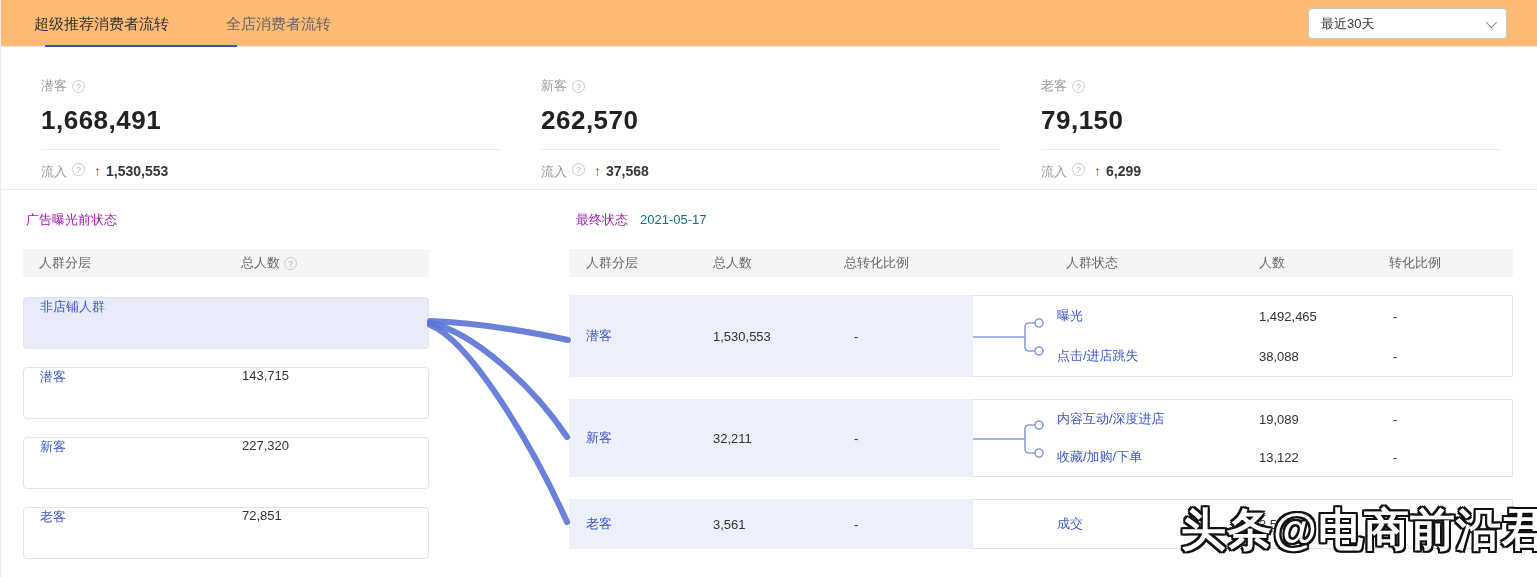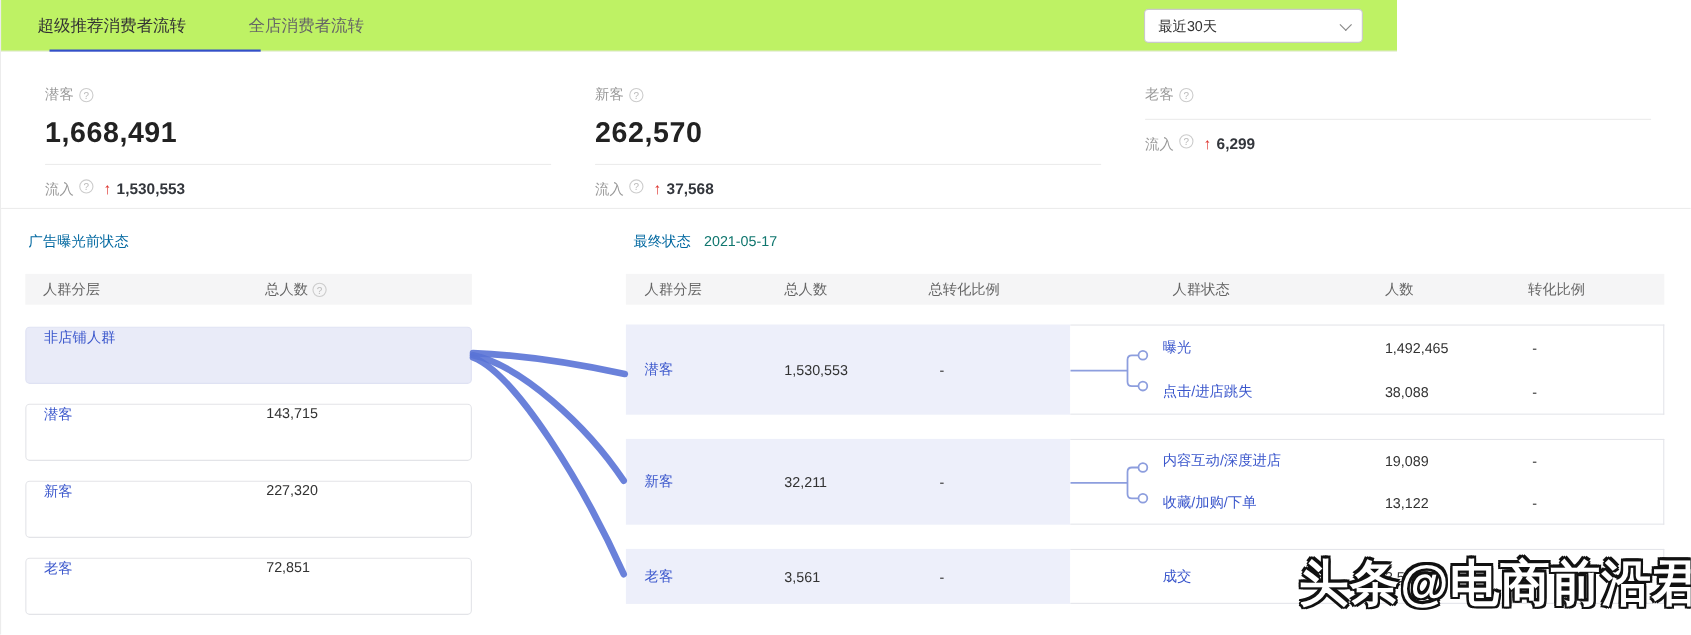--- a/index.html
+++ b/index.html
@@ -1,21 +1,21 @@
 <!DOCTYPE html>
 <html><head>
 <meta charset="utf-8">
 <style>
   * { margin:0; padding:0; box-sizing:border-box; }
   html,body { width:1537px; height:577px; background:#fff; overflow:hidden;
     font-family:"Liberation Sans","DejaVu Sans",sans-serif; }
   .page { position:relative; width:1537px; height:577px; background:#fff; border-left:1px solid #ececec; }
 
   
-  .topbar { position:absolute; left:0; top:0; width:1269px; height:47px; border-bottom:1px solid #e8e8e8; background:#bef264; }
+  .topbar { position:absolute; left:0; top:0; width:1537px; height:47px; border-bottom:1px solid #e8e8e8; background:#fdba74; }
   .tab { position:absolute; top:0; height:47px; line-height:47px; font-size:15px; cursor:pointer; }
   .tab-active { left:33px; color:#333; }
   .tab-underline { position:absolute; left:11px; bottom:-1px; width:192px; height:3px; background:#3350c8; }
   .tab-idle { left:225px; color:#666; }
   .datefilter { position:absolute; right:31px; top:8px; width:199px; height:31px; border:1px solid #c9c9c9; border-radius:4px;
     display:flex; align-items:center; padding:0 12px; cursor:pointer; background:#fff; }
   .datefilter .dtext { font-size:13px; color:#333; flex:1; }
   .chev { width:8px; height:8px; border-right:1.5px solid #888; border-bottom:1.5px solid #888; transform:rotate(45deg) translateY(-2px); }
 
   
@@ -27,21 +27,21 @@
   .stat-div { margin-top:13px; border-bottom:1px solid #ececec; width:460px; }
   .inflow { margin-top:13px; font-size:13px; color:#999; display:flex; align-items:flex-start; gap:5px; }
   .up-arrow { color:#de332d; font-weight:bold; font-size:14px; margin-left:4px; }
   .inflow-num { color:#33363c; font-weight:bold; font-size:14px; }
   .qicon { display:inline-block; width:13px; height:13px; border:1px solid #ccc; border-radius:50%；; border-radius:50%;
     color:#bbb; font-size:9px; line-height:12px; text-align:center; cursor:pointer; }
   .qicon::after { content:"?"; }
 
   
   .flow { position:absolute; left:0; top:190px; width:1537px; height:387px; }
-  .sec-title { font-size:13px; color:#0369a1; }
+  .sec-title { font-size:13px; color:#a21caf; }
   .blue { color:#3b57cc; }
   .gray-h { background:#f5f5f6; color:#666; font-size:13px; }
 
   
   .lpanel { position:absolute; left:22px; top:0; width:406px; }
   .lpanel .sec-title { position:absolute; left:3px; top:21px; }
   .lhead { position:absolute; left:0; top:59px; width:406px; height:28px; display:flex; align-items:center; }
   .lhead .h1 { margin-left:16px; }
   .lhead .h2 { position:absolute; left:218px; display:flex; align-items:center; gap:4px; }
   .lrow { position:absolute; left:0; width:406px; height:52px; border-radius:4px; display:flex; font-size:13px; cursor:pointer; }
@@ -127,20 +127,21 @@
         <span class="qicon"></span>
         <span class="up-arrow">↑</span>
         <span class="inflow-num">37,568</span>
       </div>
     </div>
     <div class="stat s3">
       <div class="stat-label">
         <span>老客</span>
         <span class="qicon"></span>
       </div>
+      <div class="stat-value">79,150</div>
       <div class="stat-div"></div>
       <div class="inflow">
         <span>流入</span>
         <span class="qicon"></span>
         <span class="up-arrow">↑</span>
         <span class="inflow-num">6,299</span>
       </div>
     </div>
   </div>
 

